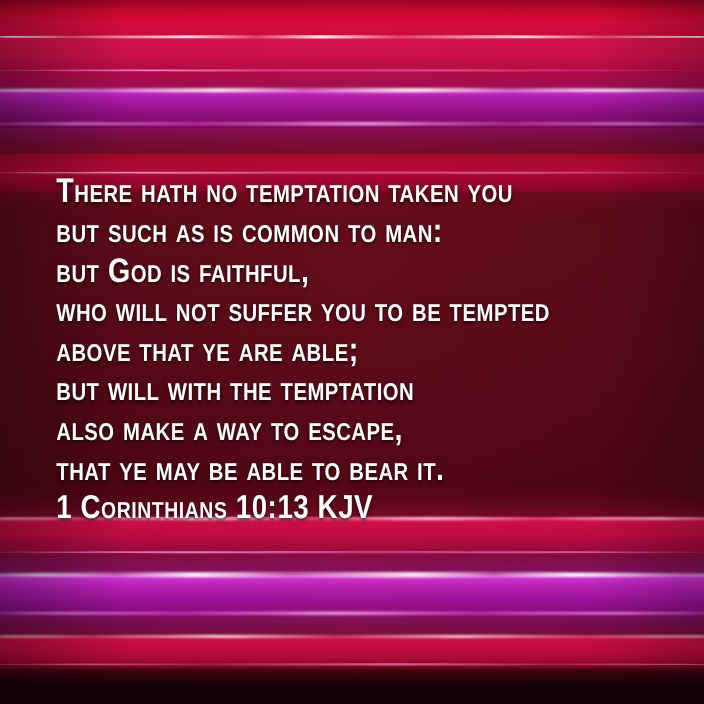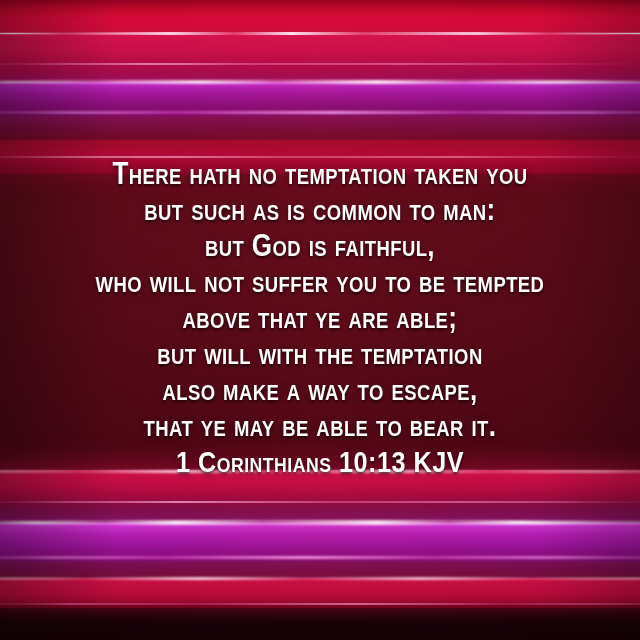--- a/index.html
+++ b/index.html
@@ -162,21 +162,20 @@
   .bottom-fade{
     position:absolute;left:0;right:0;bottom:0;height:40px;
     background:linear-gradient(180deg,rgba(20,1,6,0) 0%,rgba(16,1,5,.85) 60%,#140105 100%);
   }
 
   
   .verse{
     position:absolute;
     left:0;right:0;
     top:156px;
-    text-align:center;
     z-index:5;
   }
   .verse .line{
     display:block;
     color:#ffffff;
     font-family:"Liberation Sans", sans-serif;
     font-weight:700;
     font-size:31px;
     line-height:36px;
     font-variant:small-caps;

